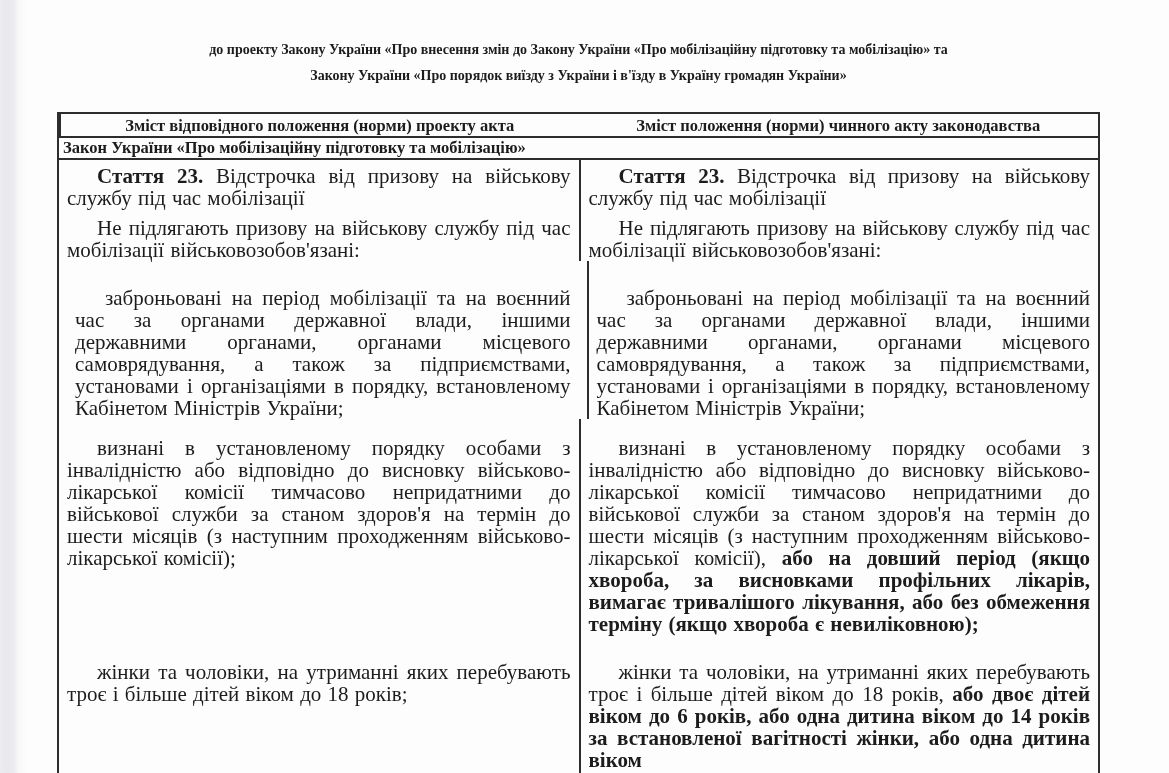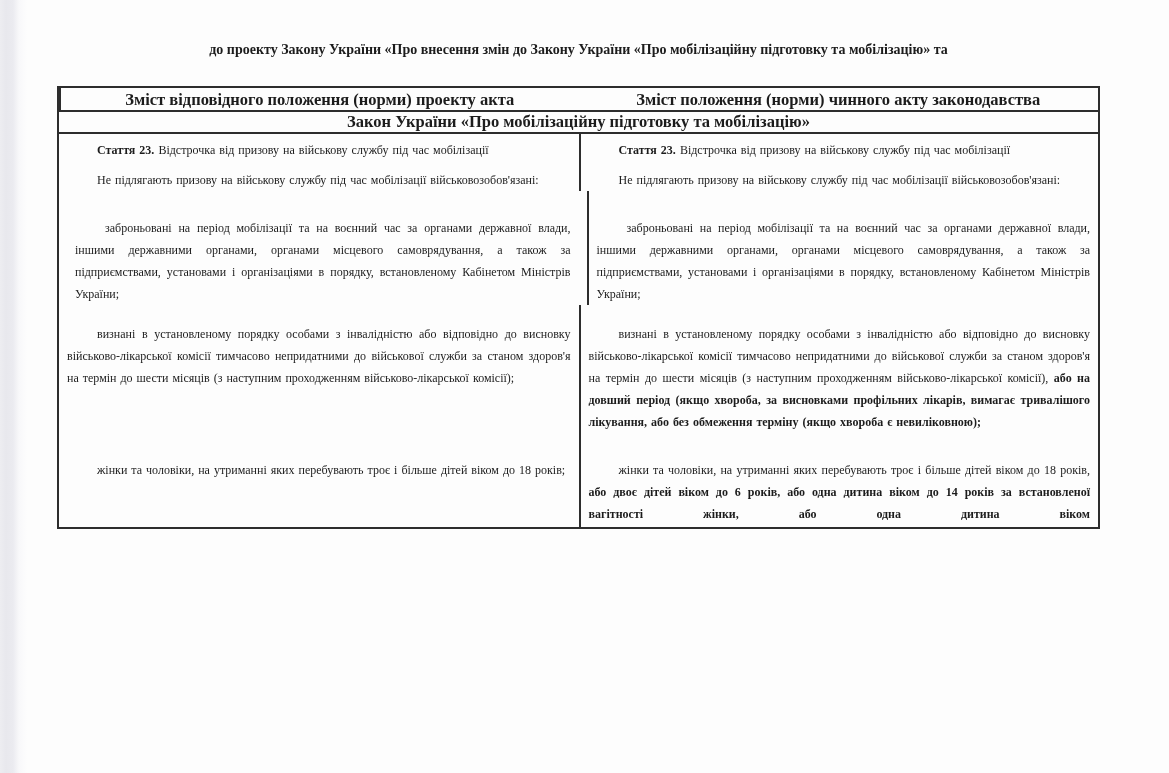--- a/index.html
+++ b/index.html
@@ -65,52 +65,52 @@
     text-align: center;
     font-size: 16.5px;
     line-height: 21px;
     padding: 1px 4px 0 4px;
     border-bottom: 2px solid var(--table-border);
   }
   .col-r { border-left: 2px solid var(--table-border); }
   .section-row {
     grid-column: 1 / -1;
     font-weight: bold;
-    text-align: center;
     font-size: 16.5px;
     line-height: 20px;
     padding: 0 4px;
     border-bottom: 2px solid var(--table-border);
   }
   .bc { padding: 0 8px; }
   .r1 { padding-top: 5px; }
   .r2 { padding-top: 8px; }
   .r3 { padding-top: 26px; margin-left: 8px; }
   .r4 { padding-top: 18px; }
   .r5 { padding-top: 26px; padding-bottom: 2px; }
   .para {
-    font-size: 12px;
+    font-size: 21px;
     line-height: 22px;
     text-align: justify;
     text-indent: 30px;
     word-spacing: 1px;
   }
   .para.cut { text-align-last: justify; }
   .b { font-weight: bold; }
 </style>
 </head>
 <body>
 
 <div class="canvas">
   <div class="edge-strip"></div>
 
   <div class="content">
 
     <div class="title-block">
       <div class="title-sub">до проекту Закону України «Про внесення змін до Закону України «Про мобілізаційну підготовку та мобілізацію» та</div>
+      <div class="title-sub">Закону України «Про порядок виїзду з України і в'їзду в Україну громадян України»</div>
     </div>
 
     <div class="cmp-table">
 
       <div class="th col-r">Зміст відповідного положення (норми) проекту акта</div>
       <div class="th">Зміст положення (норми) чинного акту законодавства</div>
 
       <div class="section-row">Закон України «Про мобілізаційну підготовку та мобілізацію»</div>
 
       <div class="bc r1">

